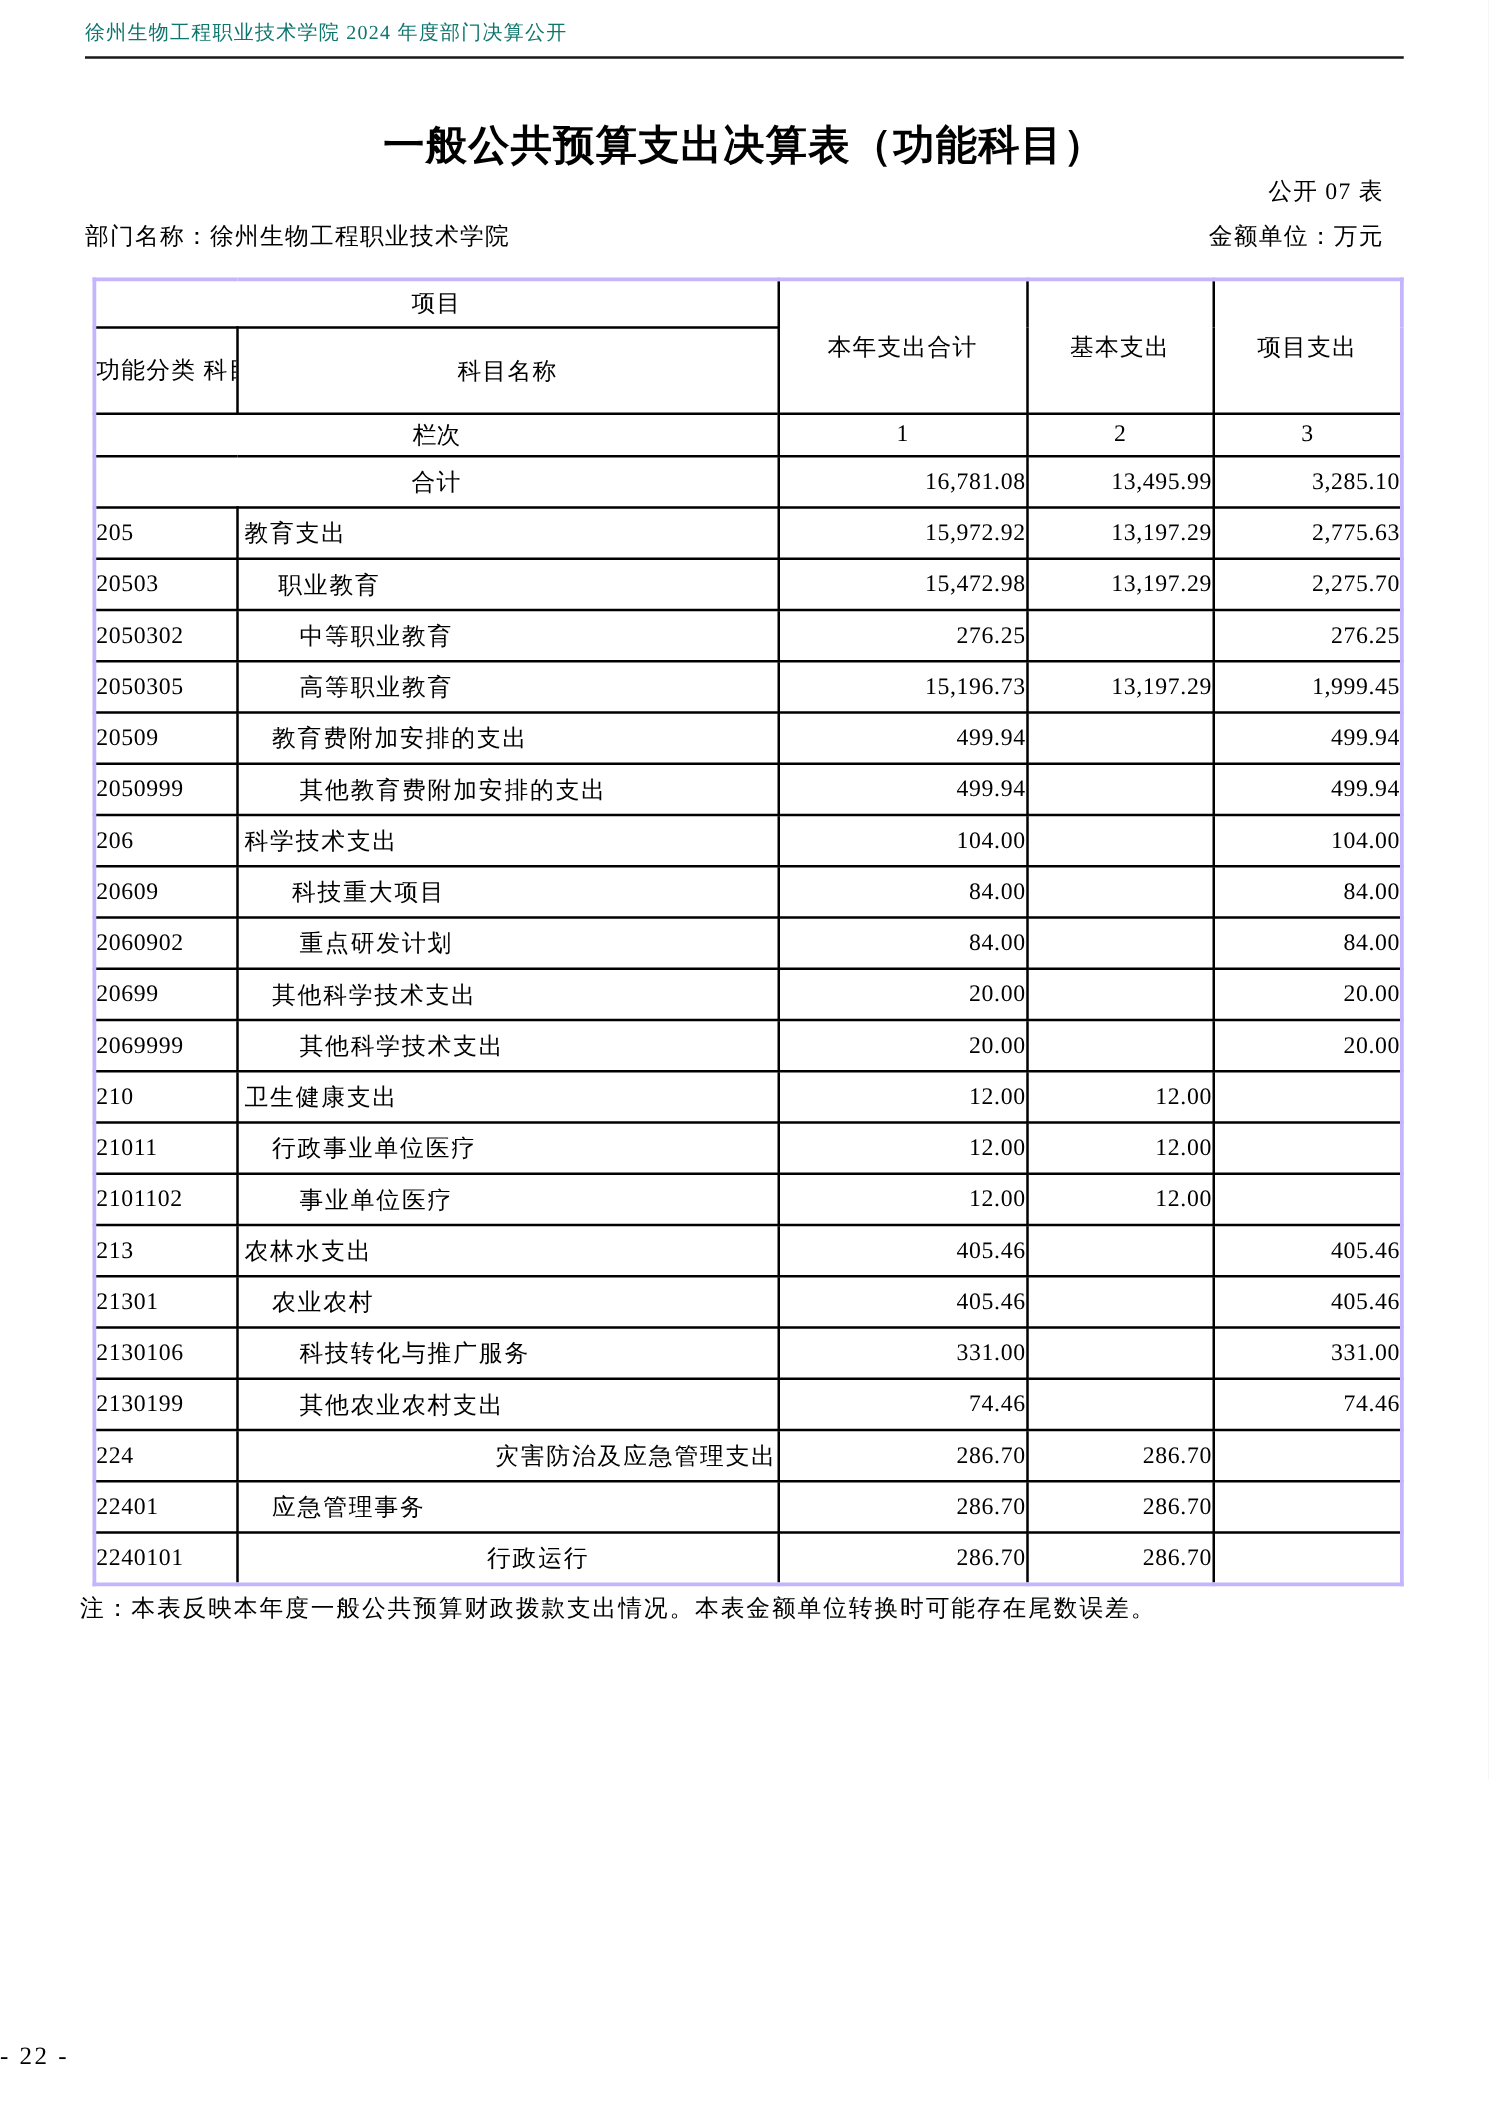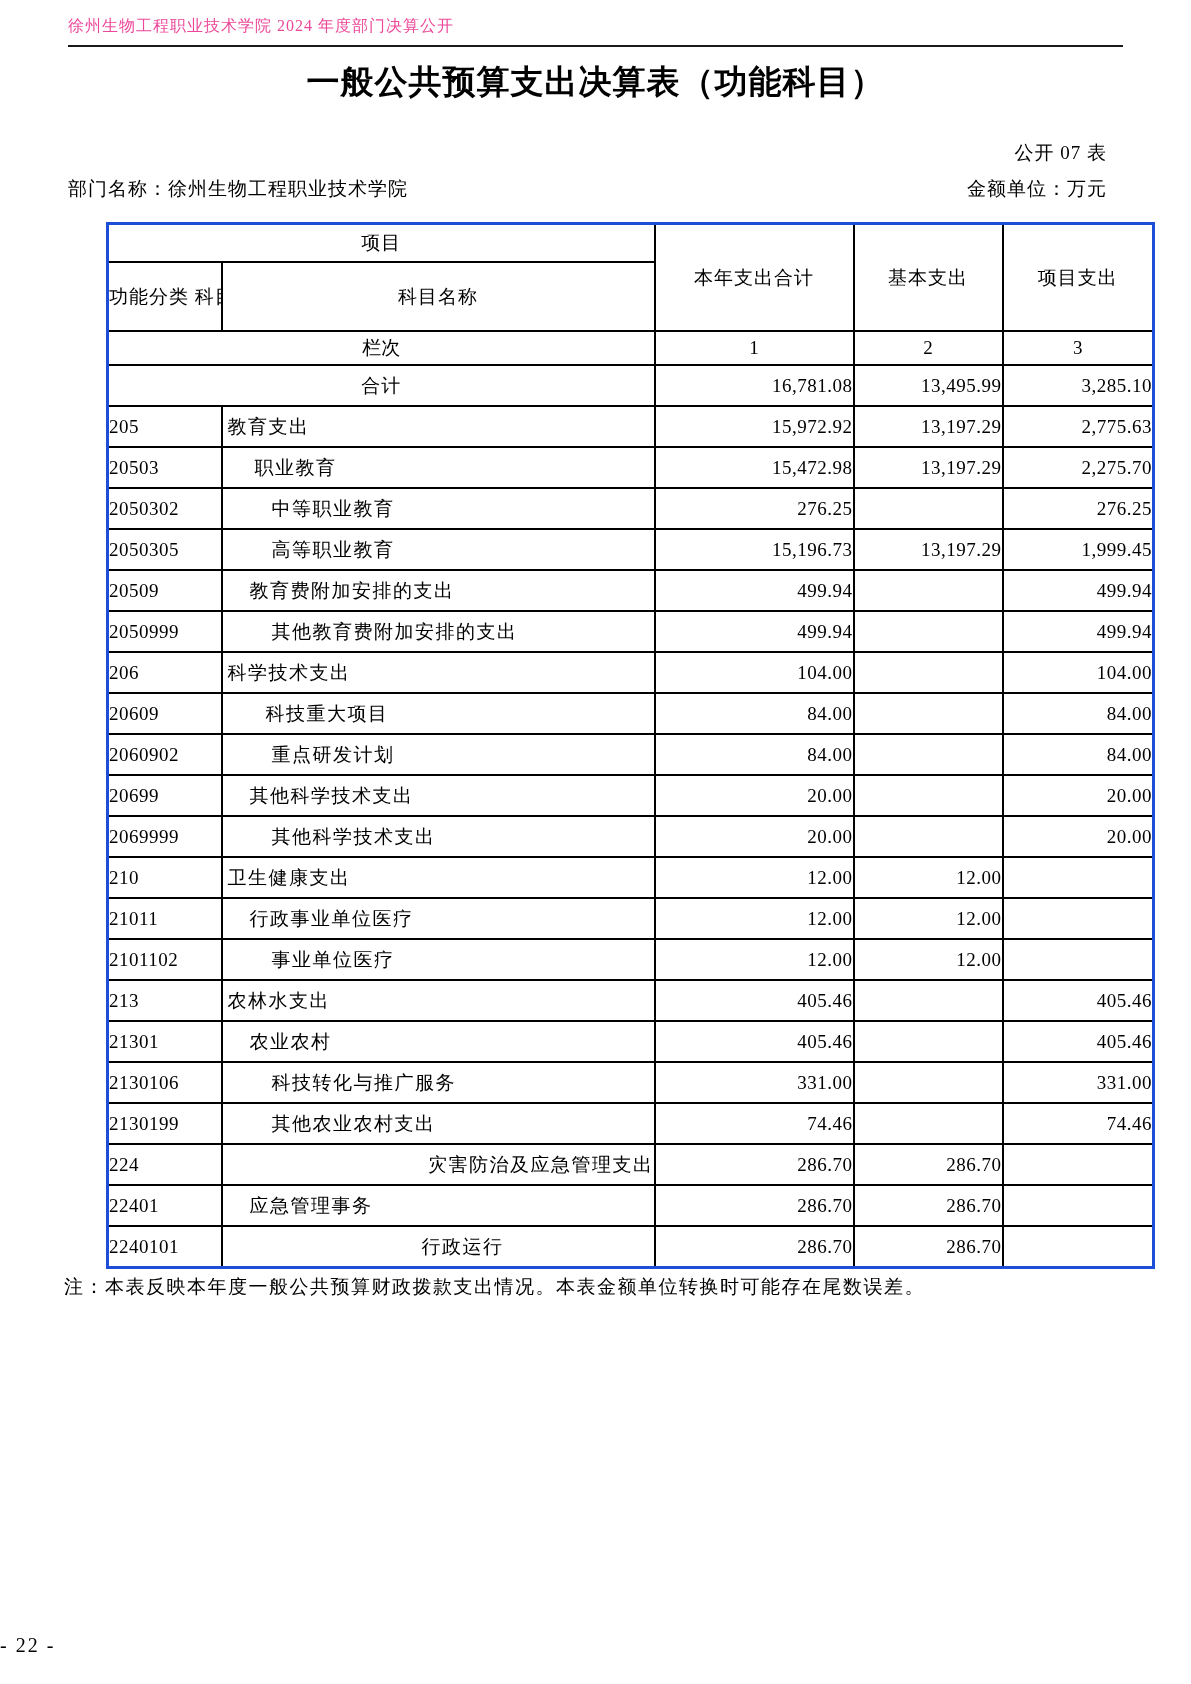--- a/index.html
+++ b/index.html
@@ -7,28 +7,28 @@
     position:relative;
     width:1191px;height:1684px;
     background:#ffffff;
     margin:0 auto;
     font-family:"Liberation Serif","DejaVu Serif",serif;
     color:#000;
     overflow:hidden;
   }
   .doc-header{
     position:absolute;left:68px;top:16px;
-    font-size:16px;letter-spacing:1px;color:#ec4899;
+    font-size:16px;letter-spacing:1px;color:#0f766e;
   }
   .header-rule{
     position:absolute;left:68px;top:45px;width:1055px;
     border-top:2px solid #1a1a1a;height:0;
   }
   .doc-title{
-    position:absolute;left:68px;top:60px;width:1055px;
+    position:absolute;left:68px;top:94px;width:1055px;
     text-align:center;font-size:33px;font-weight:bold;
     letter-spacing:1px;
   }
   .form-label{
     position:absolute;right:84px;top:140px;
     font-size:19px;letter-spacing:1px;
   }
   .meta-row{
     position:absolute;left:68px;top:176px;width:1055px;
     font-size:19px;letter-spacing:1px;
@@ -41,21 +41,21 @@
     width:1046px;
     font-size:19px;
   }
   table.budget td,table.budget th{
     border:2px solid #000;
     font-weight:normal;
     vertical-align:middle;
     padding:0;
     overflow:hidden;white-space:nowrap;
   }
-  table.budget{border:3px solid #1d4ed8;margin-left:32px;}
+  table.budget{border:3px solid #c4b5fd;}
   tr.hrow1 td{height:36px;text-align:center;}
   tr.hrow2 td{height:67px;text-align:center;}
   td.code-head{white-space:pre-line;line-height:1.45;}
   tr.lanci td{height:32px;text-align:center;}
   tr.total-row td{height:39px;}
   tr.data-row td{height:39px;}
   td.center{text-align:center;letter-spacing:1px;}
   td.code{text-align:left;padding-left:7px;letter-spacing:0.5px;}
   td.name{text-align:left;letter-spacing:1.5px;}
   td.num{text-align:right;padding-right:6px;letter-spacing:0.5px;}

